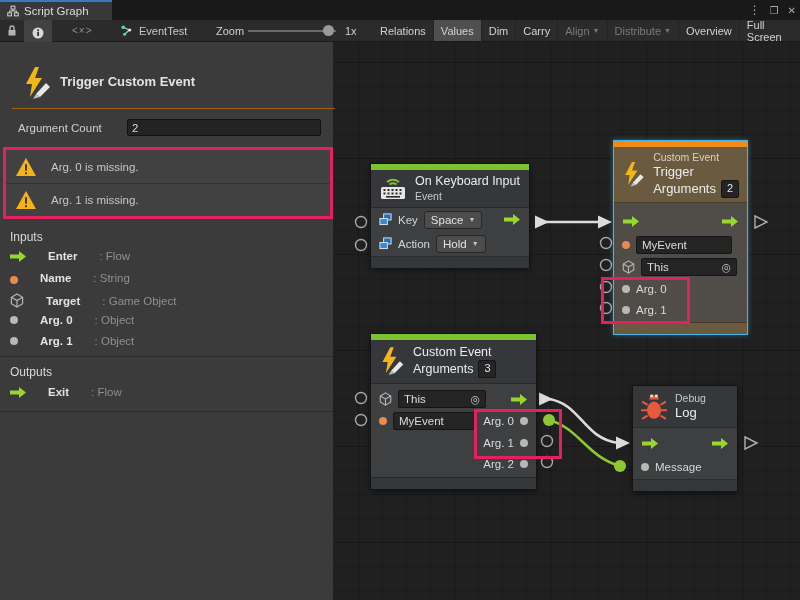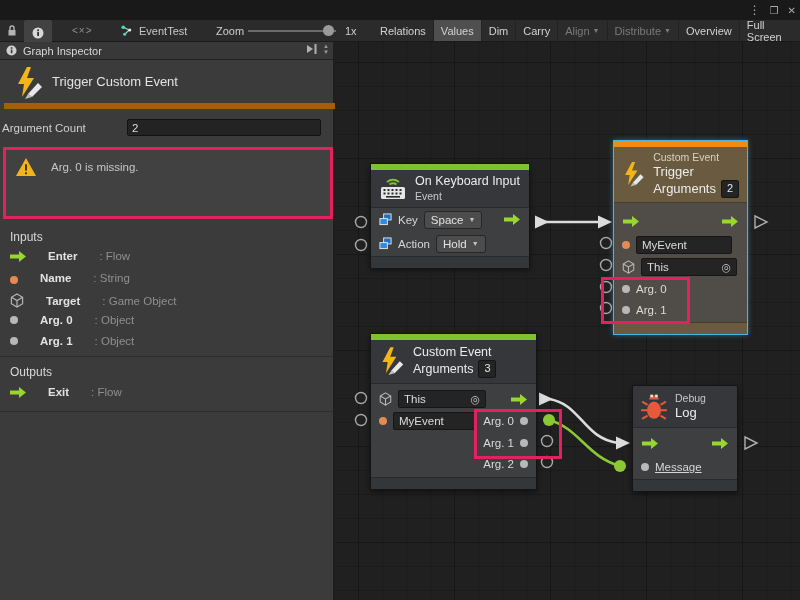--- a/index.html
+++ b/index.html
@@ -31,24 +31,24 @@
   .infobox{background:#424242;border-radius:2px;padding:2px 8px;}
 
   
   .inspector{position:absolute;left:0;top:42px;width:335px;height:558px;background:#3b3b3b;
     border-right:2px solid #1f1f1f;box-sizing:border-box;color:#cfcfcf;}
   .insp-header{position:absolute;left:0;top:0;width:100%;height:18px;background:#383838;
     border-bottom:1px solid #222;display:flex;align-items:center;gap:6px;padding-left:6px;
     box-sizing:border-box;font-size:11px;color:#d8d8d8;}
   .insp-header .right{position:absolute;right:4px;top:1px;display:flex;align-items:center;gap:4px;}
   .spinner{display:flex;flex-direction:column;font-size:6px;line-height:6px;color:#9a9a9a;}
-  .unit-title{position:absolute;left:4px;top:18px;width:100%;height:49px;border-bottom:6px solid #a16207;box-sizing:border-box;}
+  .unit-title{position:absolute;left:12px;top:18px;width:100%;height:49px;border-bottom:1px solid #a16207;box-sizing:border-box;font-weight:bold;}
   .unit-title .txt{position:absolute;left:48px;top:14px;font-size:13px;color:#e3e3e3;}
   .argrow{position:absolute;left:0;top:76px;width:100%;height:24px;}
-  .argrow .lbl{position:absolute;left:2px;top:4px;font-size:11.5px;color:#cfcfcf;}
+  .argrow .lbl{position:absolute;left:18px;top:4px;font-size:11.5px;color:#cfcfcf;}
   .argrow input{position:absolute;left:127px;top:1px;width:184px;height:15px;background:#232323;
     border:1px solid #121212;border-radius:2px;color:#dcdcdc;font-size:11.5px;padding:0 4px;
     font-family:inherit;}
   .warnbox{position:absolute;left:3px;top:105px;width:324px;height:66px;
     border:3px solid var(--annotation-pink);background:#414141;}
   .warnrow{height:33px;display:flex;align-items:center;gap:14px;padding-left:9px;
     font-size:11.5px;color:#c6c6c6;box-sizing:border-box;}
   .warnrow+.warnrow{border-top:1px solid #333;}
   .section-title{position:absolute;left:10px;font-size:12px;color:#d8d8d8;}
   .pitem{position:absolute;left:10px;display:flex;align-items:center;gap:22px;font-size:11.5px;}
@@ -99,20 +99,31 @@
   .annot{position:absolute;border:3px solid var(--annotation-pink);z-index:10;}
 
   .flow-arrow{flex:none;display:block;}
 </style>
 </head>
 <body>
 
 <div id="app">
 
   <div class="tabbar">
+    <div class="tab">
+      <svg width="12" height="12" viewBox="0 0 16 16">
+        <g stroke="#cfcfcf" stroke-width="1.4" fill="none">
+          <rect x="5.5" y="1.5" width="5" height="4"></rect>
+          <rect x="1" y="10.5" width="5" height="4"></rect>
+          <rect x="10" y="10.5" width="5" height="4"></rect>
+          <path d="M8,5.5 V8 M3.5,10.5 V8 H12.5 V10.5"></path>
+        </g>
+      </svg>
+      <span>Script Graph</span>
+    </div>
     <div class="winctl">
       <span>⋮</span>
       <span style="font-size:10px;">❒</span>
       <span style="font-size:10px;">✕</span>
     </div>
   </div>
 
   <div class="toolbar">
     <div class="item" style="left:6px;">
       <svg width="12" height="13" viewBox="0 0 12 13">
@@ -169,38 +180,20 @@
       <div class="tbtn">
           <span>Overview</span>
         </div>
       <div class="tbtn" style="border-right:none;">
           <span>Full Screen</span>
         </div>
     </div>
   </div>
 
   <div class="inspector">
-    <div class="insp-header">
-      <svg width="11" height="11" viewBox="0 0 12 12">
-        <circle cx="6" cy="6" r="5.5" fill="#cfcfcf"></circle>
-        <rect x="5.2" y="5" width="1.8" height="4" fill="#3b3b3b"></rect>
-        <rect x="5.2" y="2.4" width="1.8" height="1.8" fill="#3b3b3b"></rect>
-      </svg>
-      <span>Graph Inspector</span>
-      <div class="right">
-        <svg width="14" height="12" viewBox="0 0 14 12">
-          <polygon points="2,2 8,6 2,10" fill="#b0b0b0"></polygon>
-          <rect x="9.5" y="1" width="2" height="10" fill="#b0b0b0"></rect>
-        </svg>
-        <div class="spinner">
-            <span>▲</span>
-            <span>▼</span>
-          </div>
-      </div>
-    </div>
 
     <div class="unit-title">
       <svg class="abs" style="left:10px;top:6px;" width="30" height="36" viewBox="0 0 30 36">
         <polygon points="13,1 4,18 10,18 8,31 20,12 13,12 17,1" fill="#f3b617"></polygon>
         <polygon points="14,28 24,17 28,21 18,31" fill="#e8e8e8"></polygon>
         <polygon points="11,33 14,28 18,31" fill="#bdbdbd"></polygon>
       </svg>
       <span class="txt">Trigger Custom Event</span>
     </div>
 
@@ -210,20 +203,28 @@
     </div>
 
     <div class="warnbox">
       <div class="warnrow">
         <svg width="22" height="20" viewBox="0 0 24 22">
           <polygon points="12,1 23,21 1,21" fill="var(--warning-yellow)"></polygon>
           <rect x="10.9" y="8" width="2.2" height="7" fill="#4a3a08"></rect>
           <rect x="10.9" y="16.8" width="2.2" height="2.2" fill="#4a3a08"></rect>
         </svg>
         <span>Arg. 0 is missing.</span>
+      </div>
+      <div class="warnrow">
+        <svg width="22" height="20" viewBox="0 0 24 22">
+          <polygon points="12,1 23,21 1,21" fill="var(--warning-yellow)"></polygon>
+          <rect x="10.9" y="8" width="2.2" height="7" fill="#4a3a08"></rect>
+          <rect x="10.9" y="16.8" width="2.2" height="2.2" fill="#4a3a08"></rect>
+        </svg>
+        <span>Arg. 1 is missing.</span>
       </div>
     </div>
 
     <span class="section-title" style="top:188px;">Inputs</span>
 
     <div class="pitem" style="top:208px;">
       <svg class="flow-arrow" width="16" height="11" viewBox="0 0 16 11">
           <polygon points="0,3.5 9,3.5 9,0 16,5.5 9,11 9,7.5 0,7.5" style="fill:var(--flow-green)"></polygon>
         </svg>
       <span class="nm">Enter</span>
@@ -483,21 +484,21 @@
         </div>
       </div>
       <div class="nrow" style="height:26px;margin-top:2px;">
         <svg class="flow-arrow" width="18" height="11" viewBox="0 0 16 11">
             <polygon points="0,3.5 9,3.5 9,0 16,5.5 9,11 9,7.5 0,7.5" style="fill:var(--flow-green)"></polygon>
           </svg>
         <svg class="flow-arrow rightgrp" width="18" height="11" viewBox="0 0 16 11">
             <polygon points="0,3.5 9,3.5 9,0 16,5.5 9,11 9,7.5 0,7.5" style="fill:var(--flow-green)"></polygon>
           </svg>
       </div>
-      <div class="nrow" style="height:22px;text-decoration:underline;">
+      <div class="nrow" style="height:22px;">
         <span class="dot gray"></span>
         <span>Message</span>
       </div>
       <div class="nfoot"></div>
     </div>
 
     <div class="annot" style="left:266px;top:235px;width:83px;height:41px;"></div>
     <div class="annot" style="left:139px;top:367px;width:82px;height:44px;"></div>
   </div>
 </div>

